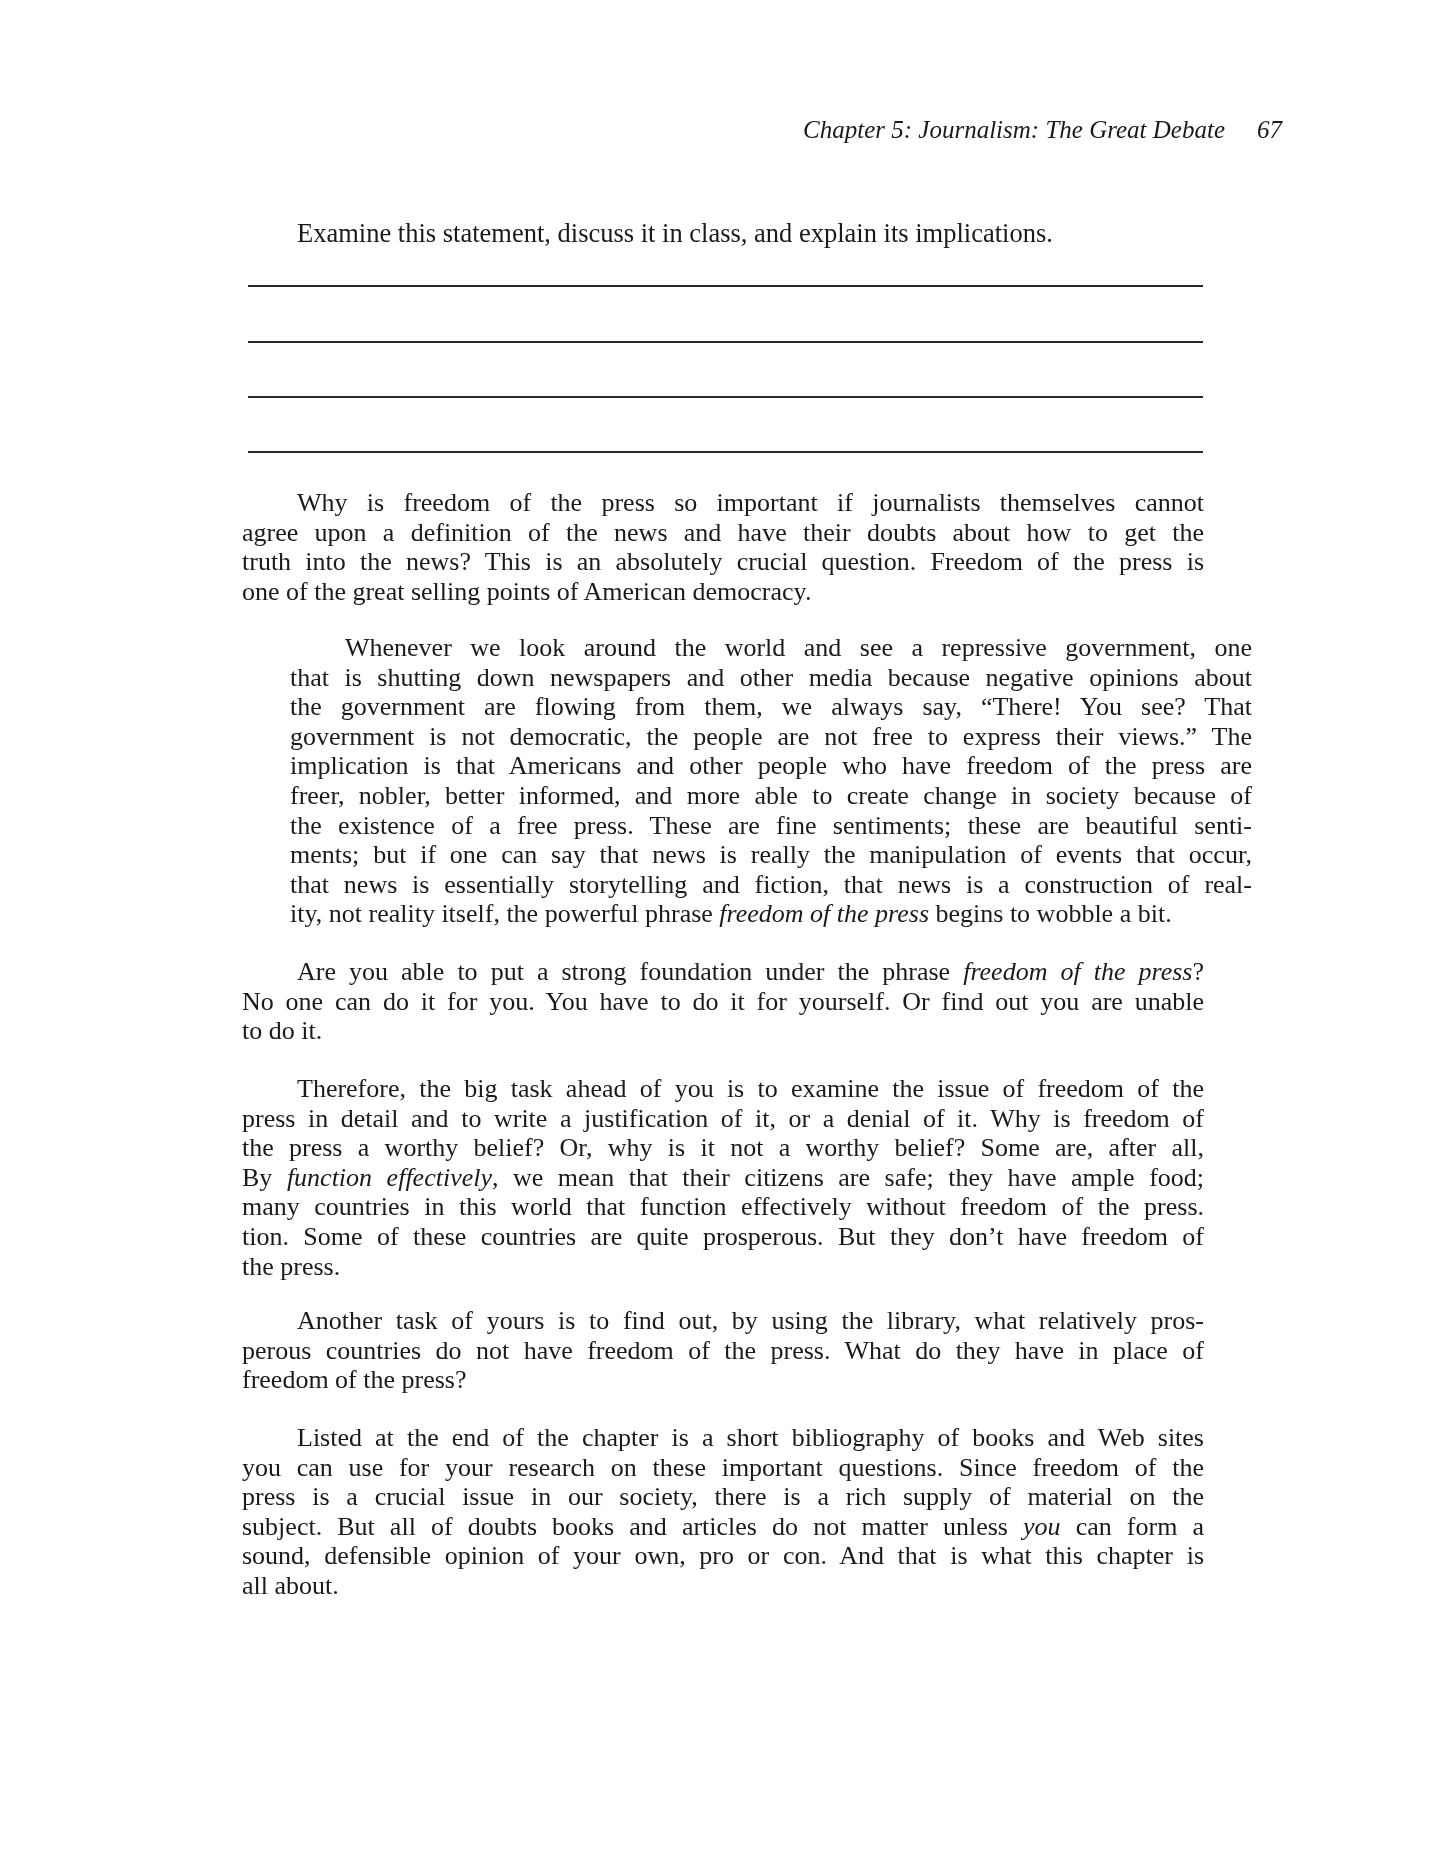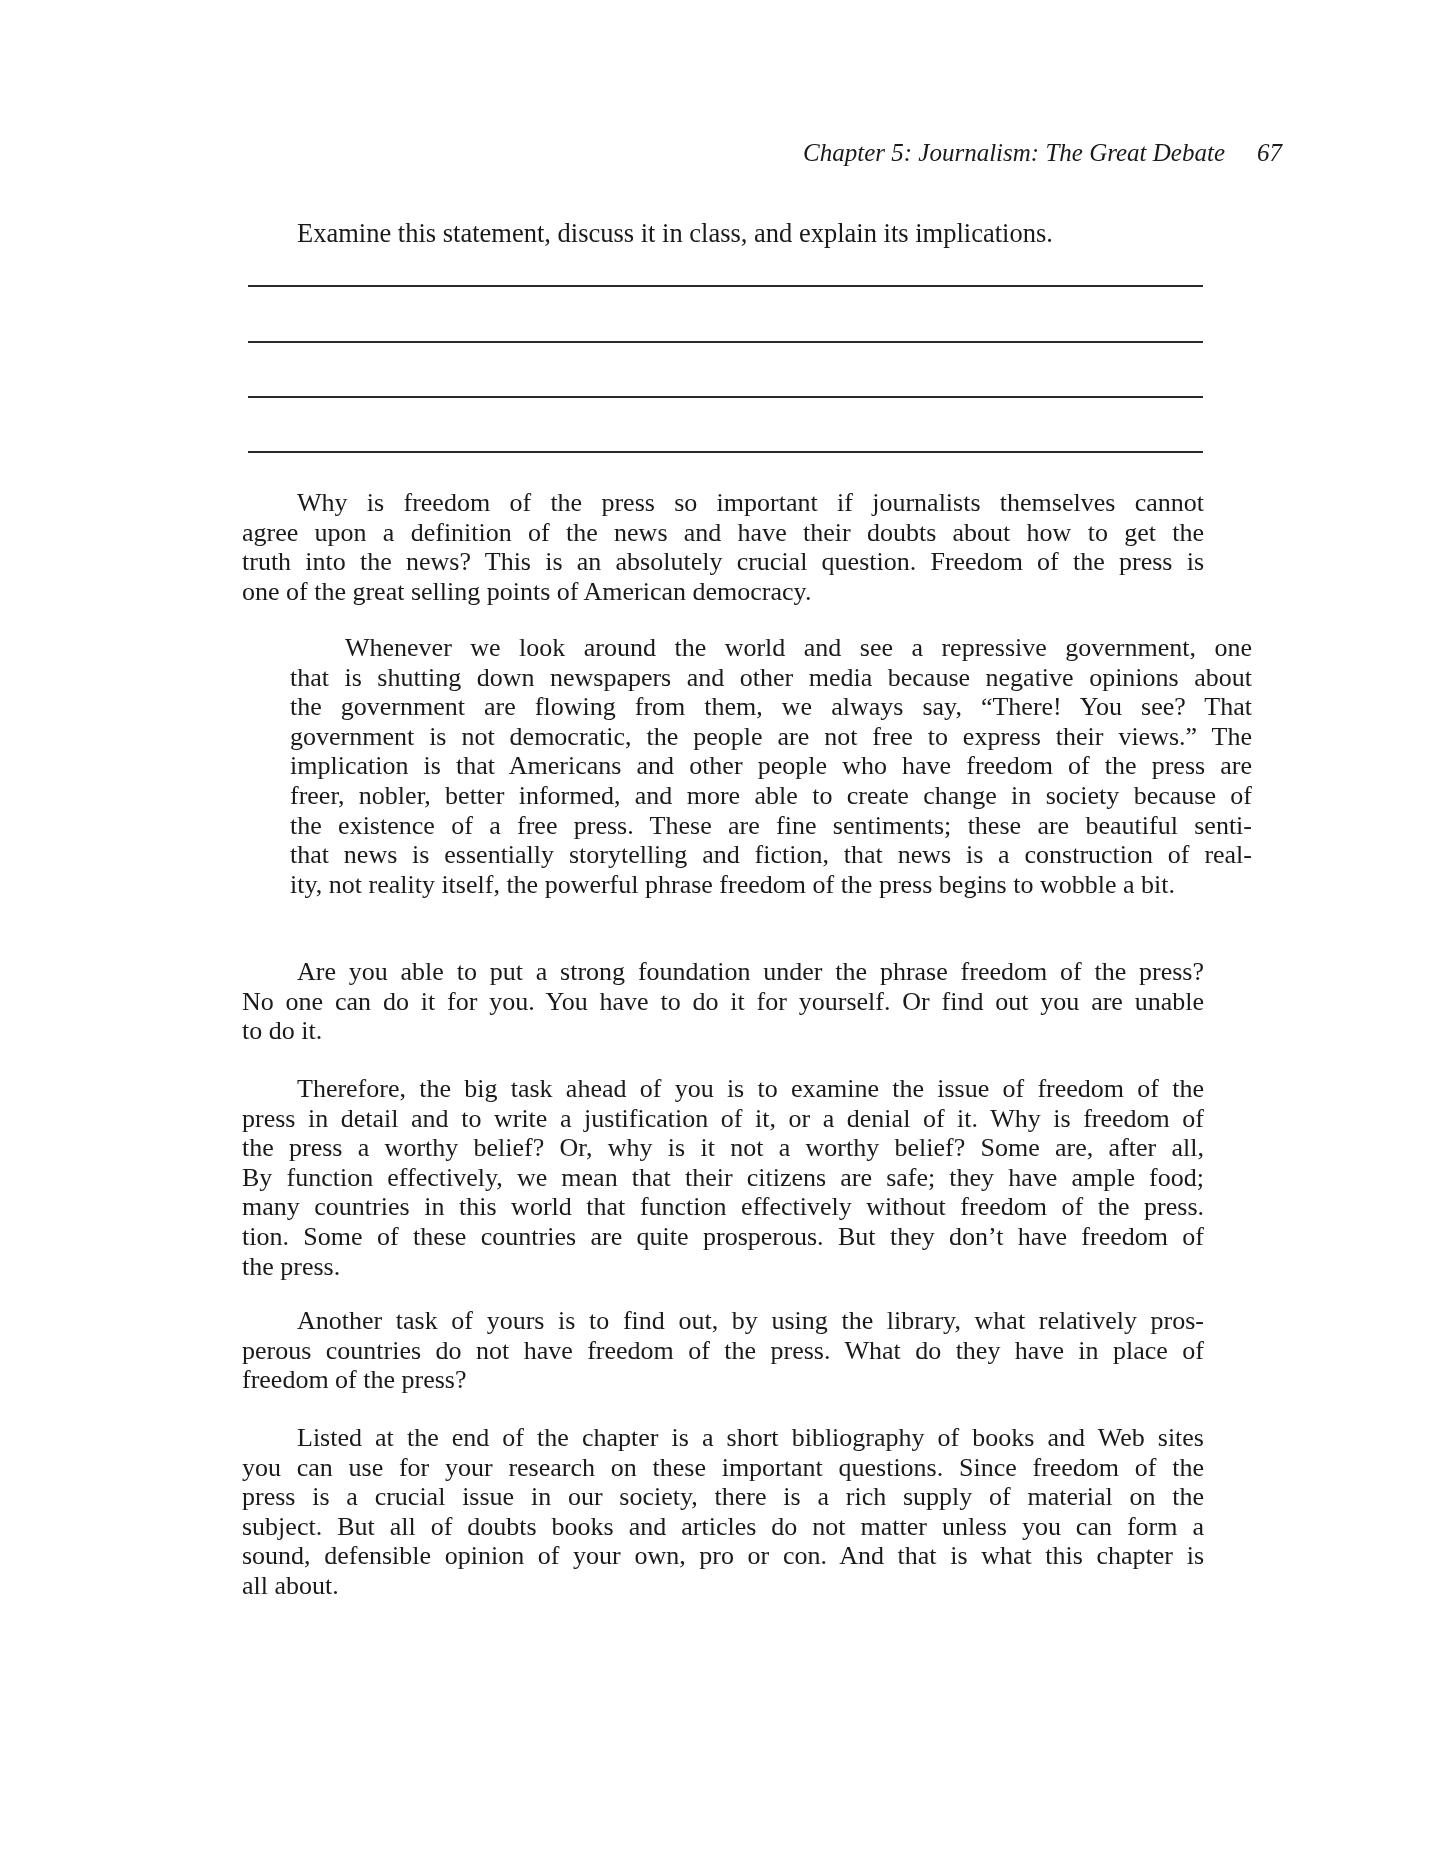--- a/index.html
+++ b/index.html
@@ -1,27 +1,27 @@
 <!DOCTYPE html>
 <html><head>
 <meta charset="utf-8">
 <style>
   html, body { margin:0; padding:0; background:#ffffff; }
   body { width:1445px; height:1870px; position:relative; overflow:hidden;
          font-family:"Liberation Serif", "DejaVu Serif", serif; color:#1a1a1a; }
-  .header { position:absolute; top:139px; left:0; width:1445px; height:32px; }
+  .header { position:absolute; top:116px; left:0; width:1445px; height:32px; }
   .header .title { position:absolute; right:220px; top:0; font-style:italic; font-size:25px; white-space:nowrap; }
   .header .pageno { position:absolute; right:163px; top:0; font-style:italic; font-size:25px; }
   .prompt { position:absolute; top:218px; left:297px; font-size:26.5px; white-space:nowrap; }
   .ansline { position:absolute; left:248px; width:955px; height:0; border-top:2px solid #2a2a2a; }
   .para { position:absolute; left:242px; width:962px; font-size:26px; line-height:29.6px; }
   .para .ln { display:block; white-space:nowrap; text-align:justify; text-align-last:justify; height:29.6px; }
   .para .ln.last { text-align-last:left; }
   .para .ln.first { padding-left:55px; }
-  .it { }
+  .it { font-style:italic; }
 </style>
 </head>
 <body>
 
 <div class="header">
   <span class="title">Chapter 5:  Journalism:  The Great Debate</span>
   <span class="pageno">67</span>
 </div>
 
 <div class="prompt">Examine this statement, discuss it in class, and explain its implications.</div>
@@ -41,20 +41,21 @@
       <span class="ln last"><span>one of the great selling points of American democracy.</span></span>
     </div>
     <div class="para" style="top: 633px; margin-left: 48px;">
       <span class="ln first"><span>Whenever we look around the world and see a repressive government, one</span></span>
       <span class="ln"><span>that is shutting down newspapers and other media because negative opinions about</span></span>
       <span class="ln"><span>the government are flowing from them, we always say, “There! You see? That</span></span>
       <span class="ln"><span>government is not democratic, the people are not free to express their views.” The</span></span>
       <span class="ln"><span>implication is that Americans and other people who have freedom of the press are</span></span>
       <span class="ln"><span>freer, nobler, better informed, and more able to create change in society because of</span></span>
       <span class="ln"><span>the existence of a free press. These are fine sentiments; these are beautiful senti-</span></span>
+      <span class="ln"><span>ments; but if one can say that news is really the manipulation of events that occur,</span></span>
       <span class="ln"><span>that news is essentially storytelling and fiction, that news is a construction of real-</span></span>
       <span class="ln last"><span>ity, not reality itself, the powerful phrase </span><span class="it">freedom of the press</span><span> begins to wobble a bit.</span></span>
     </div>
     <div class="para" style="top: 957px;">
       <span class="ln first"><span>Are you able to put a strong foundation under the phrase </span><span class="it">freedom of the press</span><span>?</span></span>
       <span class="ln"><span>No one can do it for you. You have to do it for yourself. Or find out you are unable</span></span>
       <span class="ln last"><span>to do it.</span></span>
     </div>
     <div class="para" style="top: 1074px;">
       <span class="ln first"><span>Therefore, the big task ahead of you is to examine the issue of freedom of the</span></span>

